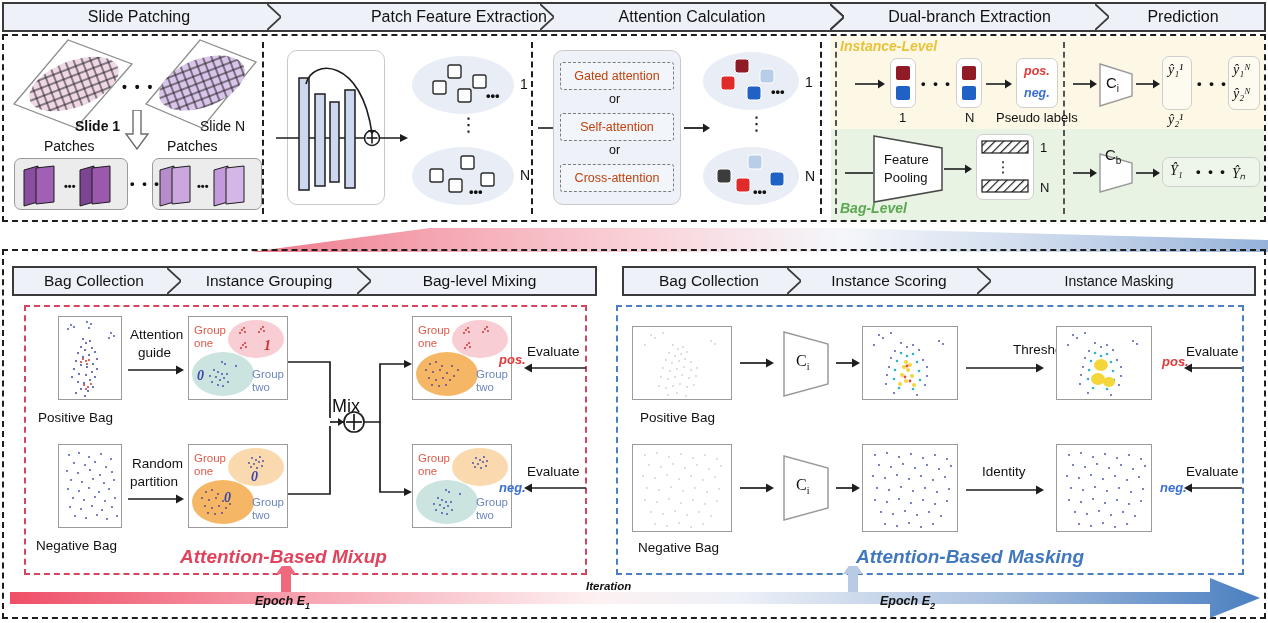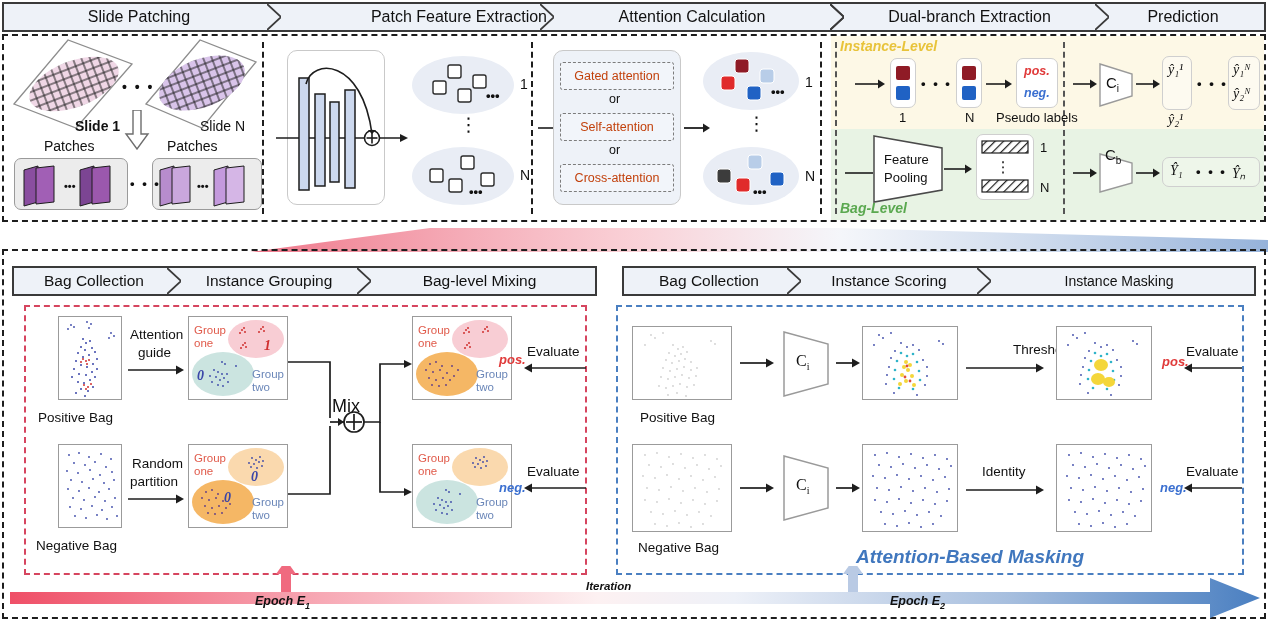--- a/index.html
+++ b/index.html
@@ -737,20 +737,21 @@
       <polygon points="8,1.5 0,6 8,10.5" fill="#1d1d1d"></polygon>
   </svg>
 
   <div class="lbl ital" style="left:499px;top:480px;font-size:13px;color:#3a6fd0;">neg.</div>
   <div class="lbl" style="left:527px;top:464px;font-size:13.5px;">Evaluate</div>
   <svg class="abs" style="left:524px;top:482px;" width="62" height="12" viewBox="0 0 62 12">
     <line x1="8" y1="6" x2="62" y2="6" stroke="#1d1d1d" stroke-width="1.6"></line>
       <polygon points="8,1.5 0,6 8,10.5" fill="#1d1d1d"></polygon>
   </svg>
 
+  <div class="lbl ital" style="left:180px;top:546px;font-size:19px;color:#e0445c;">Attention-Based Mixup</div>
 
   <div class="ribbon" style="left:622px;top:266px;width:634px;height:30px;">
     <div class="seg" style="flex:0 0 170px;font-size:15.5px;">
       <span>Bag Collection</span>
       <span class="chev" style="right:-7px;">
         <svg viewBox="0 0 14 30" preserveAspectRatio="none">
             <path d="M0,0 L14,15 L0,30" fill="none" stroke="#3a3a3a" stroke-width="2"></path>
           </svg>
       </span>
     </div>
@@ -1160,17 +1161,17 @@
 
     <g>
       <rect x="838" y="2" width="10" height="24" fill="#b9cae4"></rect>
       <polygon points="833,8 853,8 843,-6" fill="#b9cae4"></polygon>
     </g>
   </svg>
 
   <div class="lbl ital" style="left:255px;top:594px;font-size:12.5px;color:#111;">
     <span>Epoch E</span><sub style="font-size:9px;">1</sub>
   </div>
-  <div class="lbl ital" style="left:880px;top:594px;font-size:12.5px;color:#111;margin-left:10px;">
+  <div class="lbl ital" style="left:880px;top:594px;font-size:12.5px;color:#111;">
     <span>Epoch E</span><sub style="font-size:9px;">2</sub>
   </div>
 
 </div>
 
 </body></html>

